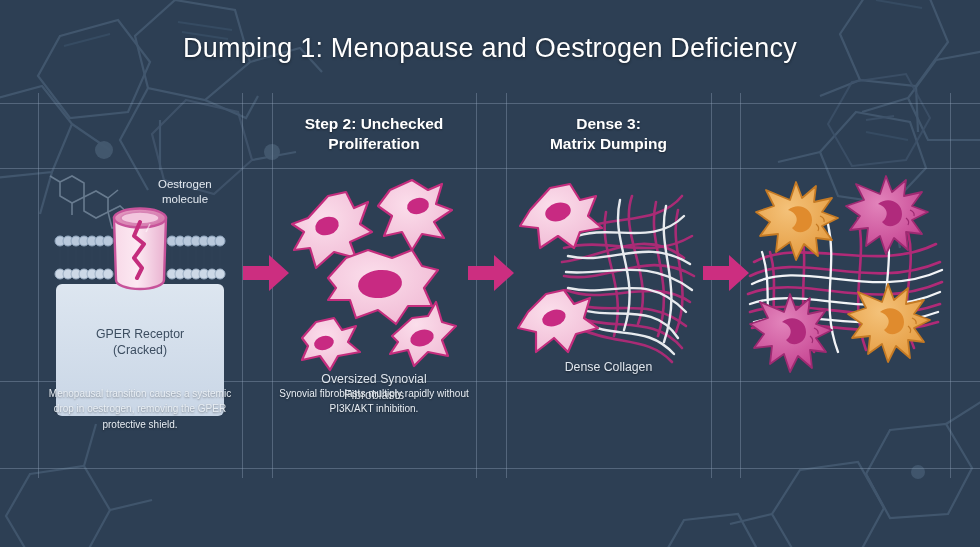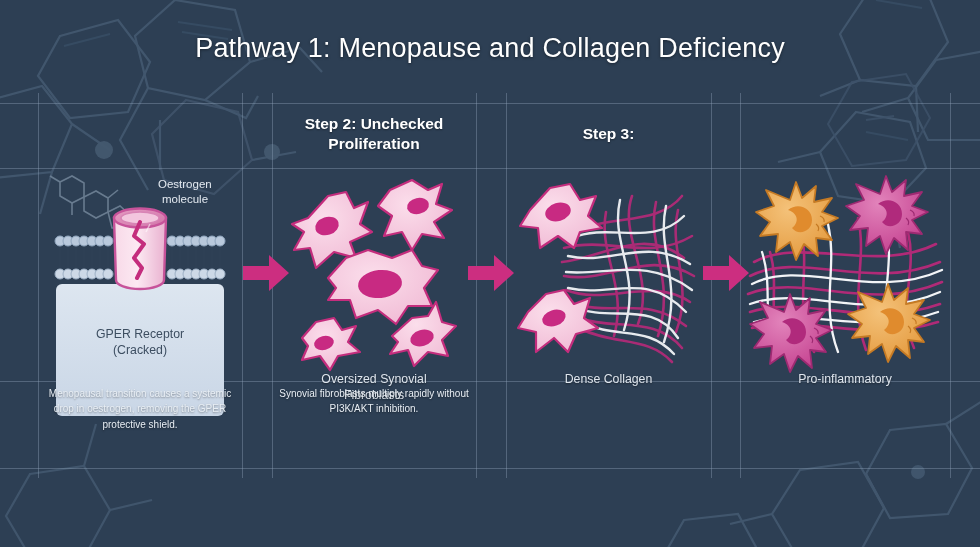--- a/index.html
+++ b/index.html
@@ -157,21 +157,21 @@
 
   <div class="gridline v" style="left:38px;  top:93px; height:385px;"></div>
   <div class="gridline v" style="left:242px; top:93px; height:385px;"></div>
   <div class="gridline v" style="left:272px; top:93px; height:385px;"></div>
   <div class="gridline v" style="left:476px; top:93px; height:385px;"></div>
   <div class="gridline v" style="left:506px; top:93px; height:385px;"></div>
   <div class="gridline v" style="left:711px; top:93px; height:385px;"></div>
   <div class="gridline v" style="left:740px; top:93px; height:385px;"></div>
   <div class="gridline v" style="left:950px; top:93px; height:385px;"></div>
 
-  <div id="title">Pathway 1: Menopause and Collagen Deficiency</div>
+  <div id="title">Dumping 1: Menopause and Oestrogen Deficiency</div>
 
   <div class="col" style="left:38px; width:204px;">
 
     <div class="col-art">
       <svg class="art-svg" viewBox="0 0 204 258" xmlns="http://www.w3.org/2000/svg">
         <defs>
           <linearGradient id="cytoGrad" x1="0" y1="0" x2="0" y2="1">
             <stop offset="0%" stop-color="#dde6f0"></stop>
             <stop offset="100%" stop-color="#c9d6e6"></stop>
           </linearGradient>
@@ -325,21 +325,22 @@
         <div>Fibroblasts</div>
       </div>
     </div>
 
     <div class="col-desc">Synovial fibroblasts multiply rapidly without PI3K/AKT inhibition.</div>
   </div>
 
   <div class="col" style="left:506px; width:205px;">
     <div class="col-head">
       <div>
-        <div>Step 3:</div>
+        <div>Dense 3:</div>
+        <div>Matrix Dumping</div>
       </div>
     </div>
 
     <div class="col-art">
       <svg class="art-svg" viewBox="0 0 205 258" xmlns="http://www.w3.org/2000/svg">
         <defs>
           <radialGradient id="fb3Grad" cx="40%" cy="35%" r="75%">
             <stop offset="0%" stop-color="#fbdeeb"></stop>
             <stop offset="100%" stop-color="#f0b9d4"></stop>
           </radialGradient>
@@ -373,21 +374,21 @@
 
         <g stroke="#c42d7d" stroke-width="2.2" fill="url(#fb3Grad)" stroke-linejoin="round">
           <path d="M24,44 L44,22 L64,18 L74,34 L90,30 L82,50 L96,62 L74,66 L68,82 L52,70 L34,82 L32,62 L14,60 Z"></path>
           <path d="M22,146 L40,128 L58,124 L68,138 L84,132 L78,152 L92,162 L70,168 L62,186 L48,172 L30,186 L30,166 L12,162 Z"></path>
         </g>
         <g fill="#c82a82">
           <ellipse cx="52" cy="46" rx="13" ry="9" transform="rotate(-16 52 46)"></ellipse>
           <ellipse cx="48" cy="152" rx="12" ry="8" transform="rotate(-18 48 152)"></ellipse>
         </g>
       </svg>
-      <div class="art-caption" style="top:206px;">
+      <div class="art-caption" style="top:194px;">
         <div>Dense Collagen</div>
       </div>
     </div>
 
   </div>
 
   <div class="col" style="left:740px; width:210px;">
 
     <div class="col-art">
       <svg class="art-svg" viewBox="0 0 210 258" xmlns="http://www.w3.org/2000/svg">
@@ -456,21 +457,20 @@
             <path d="M142,136 L148,118 L154,134 L168,122 L166,138 L184,134 L174,148 L190,154 L174,162 L184,176 L168,174 L170,192 L156,180 L148,196 L142,178 L128,188 L130,170 L112,172 L122,158 L108,148 L126,142 L118,126 Z" fill="url(#macOrange)" stroke="#c57a24" stroke-width="1.8" stroke-linejoin="round"></path>
             <path d="M140,146 C150,138 164,144 164,156 C164,168 150,172 144,164 C150,160 152,150 140,146 Z" fill="#e08b2d"></path>
             <g stroke="#c57a24" stroke-width="1.2" fill="none">
               <path d="M168,160 q4,3 2,7"></path>
                 <path d="M172,152 q5,2 4,6"></path>
             </g>
           </g>
         </g>
       </svg>
       <div class="art-caption" style="top:206px;">
-        <div>Pro-inflammatory</div>
       </div>
     </div>
 
   </div>
 
   <svg class="arrow" style="left:243px; width:46px; height:36px;" viewBox="0 0 46 36" xmlns="http://www.w3.org/2000/svg">
     <path d="M0,11 H26 V0 L46,18 L26,36 V25 H0 Z" fill="#cc2e80"></path>
   </svg>
 
   <svg class="arrow" style="left:468px; width:46px; height:36px;" viewBox="0 0 46 36" xmlns="http://www.w3.org/2000/svg">

